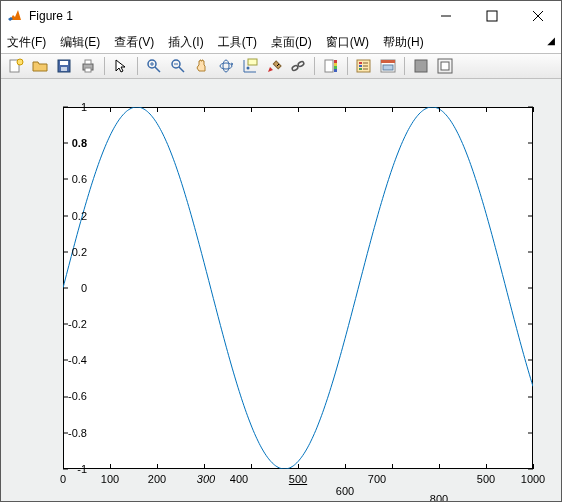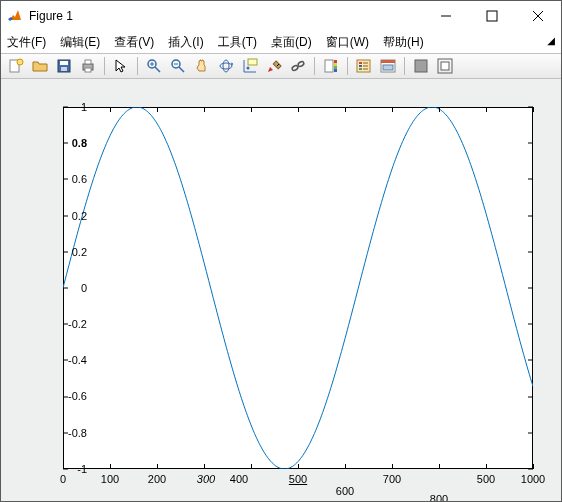--- a/index.html
+++ b/index.html
@@ -347,21 +347,21 @@
       <div class="tickmark-x top" style="left: 203px;"></div>
       <div class="xtick" style="left: 238px;">400</div>
       <div class="tickmark-x" style="left: 250px;"></div>
       <div class="tickmark-x top" style="left: 250px;"></div>
       <div class="xtick" style="left: 297px; text-decoration: underline;">500</div>
       <div class="tickmark-x" style="left: 297px;"></div>
       <div class="tickmark-x top" style="left: 297px;"></div>
       <div class="xtick" style="left: 344px; margin-top: 12px;">600</div>
       <div class="tickmark-x" style="left: 344px;"></div>
       <div class="tickmark-x top" style="left: 344px;"></div>
-      <div class="xtick" style="left: 391px;">700</div>
+      <div class="xtick" style="left: 376px;">700</div>
       <div class="tickmark-x" style="left: 391px;"></div>
       <div class="tickmark-x top" style="left: 391px;"></div>
       <div class="xtick" style="left: 438px; margin-top: 20px;">800</div>
       <div class="tickmark-x" style="left: 438px;"></div>
       <div class="tickmark-x top" style="left: 438px;"></div>
       <div class="xtick" style="left: 485px;">500</div>
       <div class="tickmark-x" style="left: 485px;"></div>
       <div class="tickmark-x top" style="left: 485px;"></div>
       <div class="xtick" style="left: 532px;">1000</div>
       <div class="tickmark-x" style="left: 532px;"></div>

